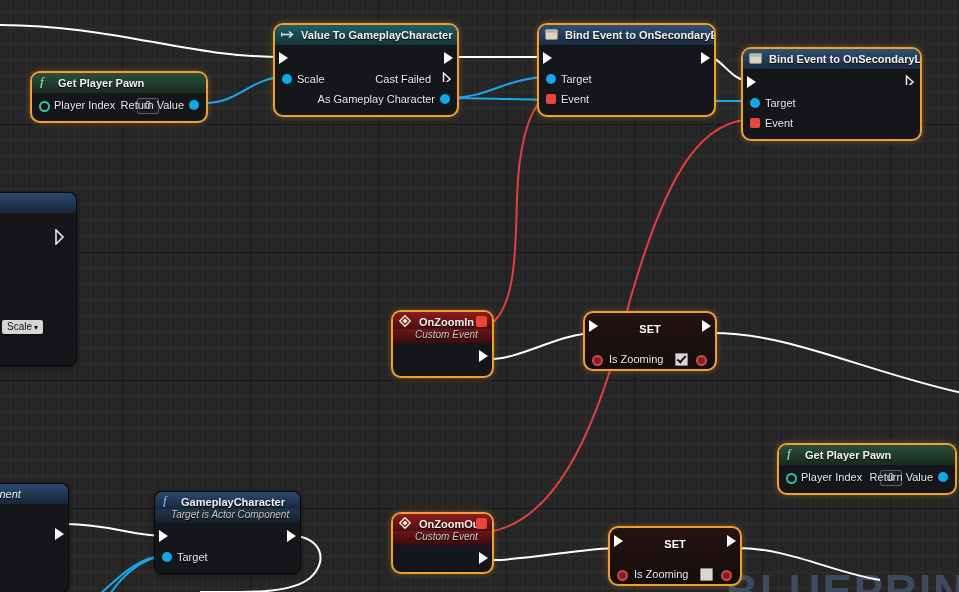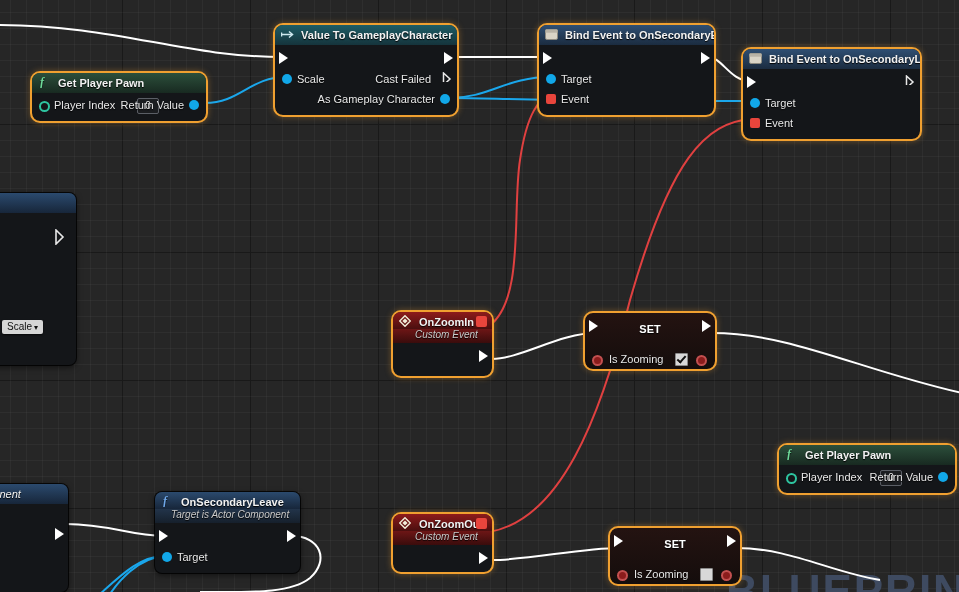--- a/index.html
+++ b/index.html
@@ -351,21 +351,21 @@
     </div>
   </div>
 
   <div class="node" style="left:155px;top:492px;width:145px;">
     <div class="nhead h-fnb" style="padding-bottom:0;">
       <span class="ico">
         <svg width="13" height="12" viewBox="0 0 13 12">
           <text x="2" y="10" font-size="12" font-style="italic" font-family="Liberation Serif, serif" fill="#6fa8ea">f</text>
         </svg>
       </span>
-      <span>OnSecondaryLeave</span>
+      <span>GameplayCharacter</span>
     </div>
     <div class="nsub" style="background:linear-gradient(180deg,#22344a 0%,#16202c 100%);padding-left:16px;">Target is Actor Component</div>
     <div class="nbody">
       <div class="row" style="height:22px;">
         <span class="pin left exec" style="left:4px;top:5px;"></span>
         <span class="pin right exec" style="right:4px;top:5px;"></span>
       </div>
       <div class="row">
         <span class="pin left circle" style="background:#11a7e8;"></span>
         <span class="l">Target</span>

